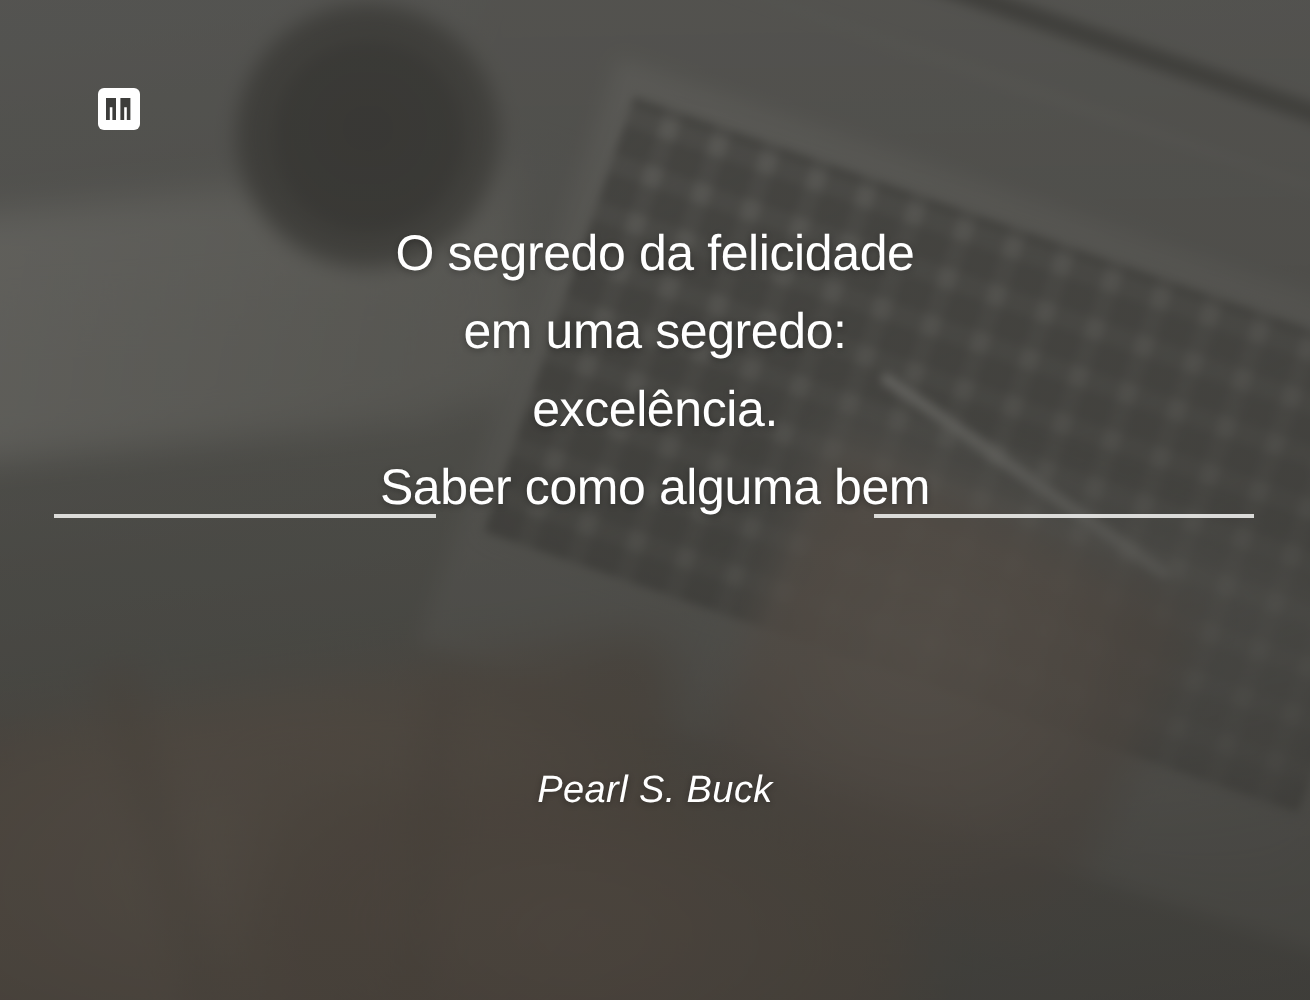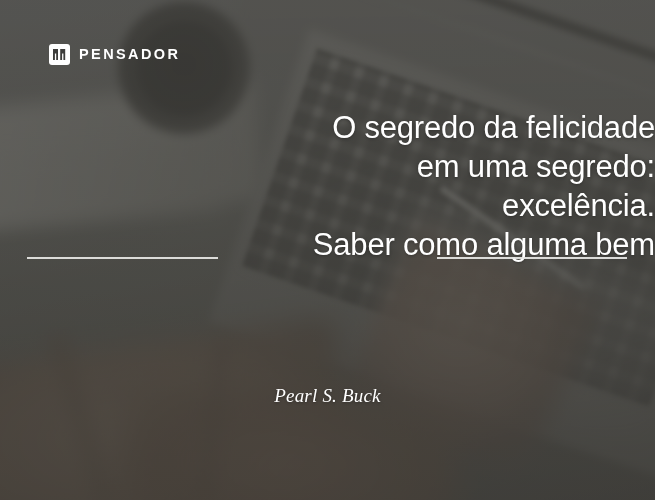--- a/index.html
+++ b/index.html
@@ -240,23 +240,23 @@
     line-height: 1;
     white-space: nowrap;
   }
 
   
   .quote {
     position: absolute;
     left: 0;
     right: 0;
     top: 108px;
-    text-align: right;
+    text-align: center;
     color: #ffffff;
-    font-size: 31px;
+    font-size: 25px;
     font-weight: 300;
     line-height: 39px;
     letter-spacing: -0.2px;
     text-shadow: 0 1px 3px rgba(0,0,0,.28);
   }
   .quote p { margin: 0; }
 
   
   .rule {
     position: absolute;
@@ -274,21 +274,20 @@
     left: 0;
     right: 0;
     top: 385px;
     text-align: center;
     color: #ffffff;
     font-size: 19px;
     font-style: italic;
     font-weight: 400;
     letter-spacing: .2px;
     text-shadow: 0 1px 3px rgba(0,0,0,.3);
-    font-family: Liberation Serif, serif;
   }
 </style>
 </head>
 <body>
 
 <div id="stage">
 
   <div class="bg-layer">
     <div class="bg-base"></div>
     <div class="bg-paper"></div>
@@ -314,21 +313,20 @@
 
   <div class="content">
 
     <div class="logo">
       <span class="logo-mark">
         <svg width="13" height="11" viewBox="0 0 13 11" aria-hidden="true">
           <path d="M0 11 V0 H5 V11 H3.2 V4.6 H1.9 V11 Z" fill="#3d3d3b"></path>
           <path d="M7.2 11 V0 H12.2 V11 H10.4 V4.6 H9.1 V11 Z" fill="#3d3d3b"></path>
         </svg>
       </span>
-      <span class="logo-text">PENSADOR</span>
     </div>
 
     <div class="quote">
       <p>O segredo da felicidade</p>
       <p>em uma segredo:</p>
       <p>excelência.</p>
       <p>Saber como alguma bem</p>
     </div>
 
     <div class="rule rule-left"></div>

